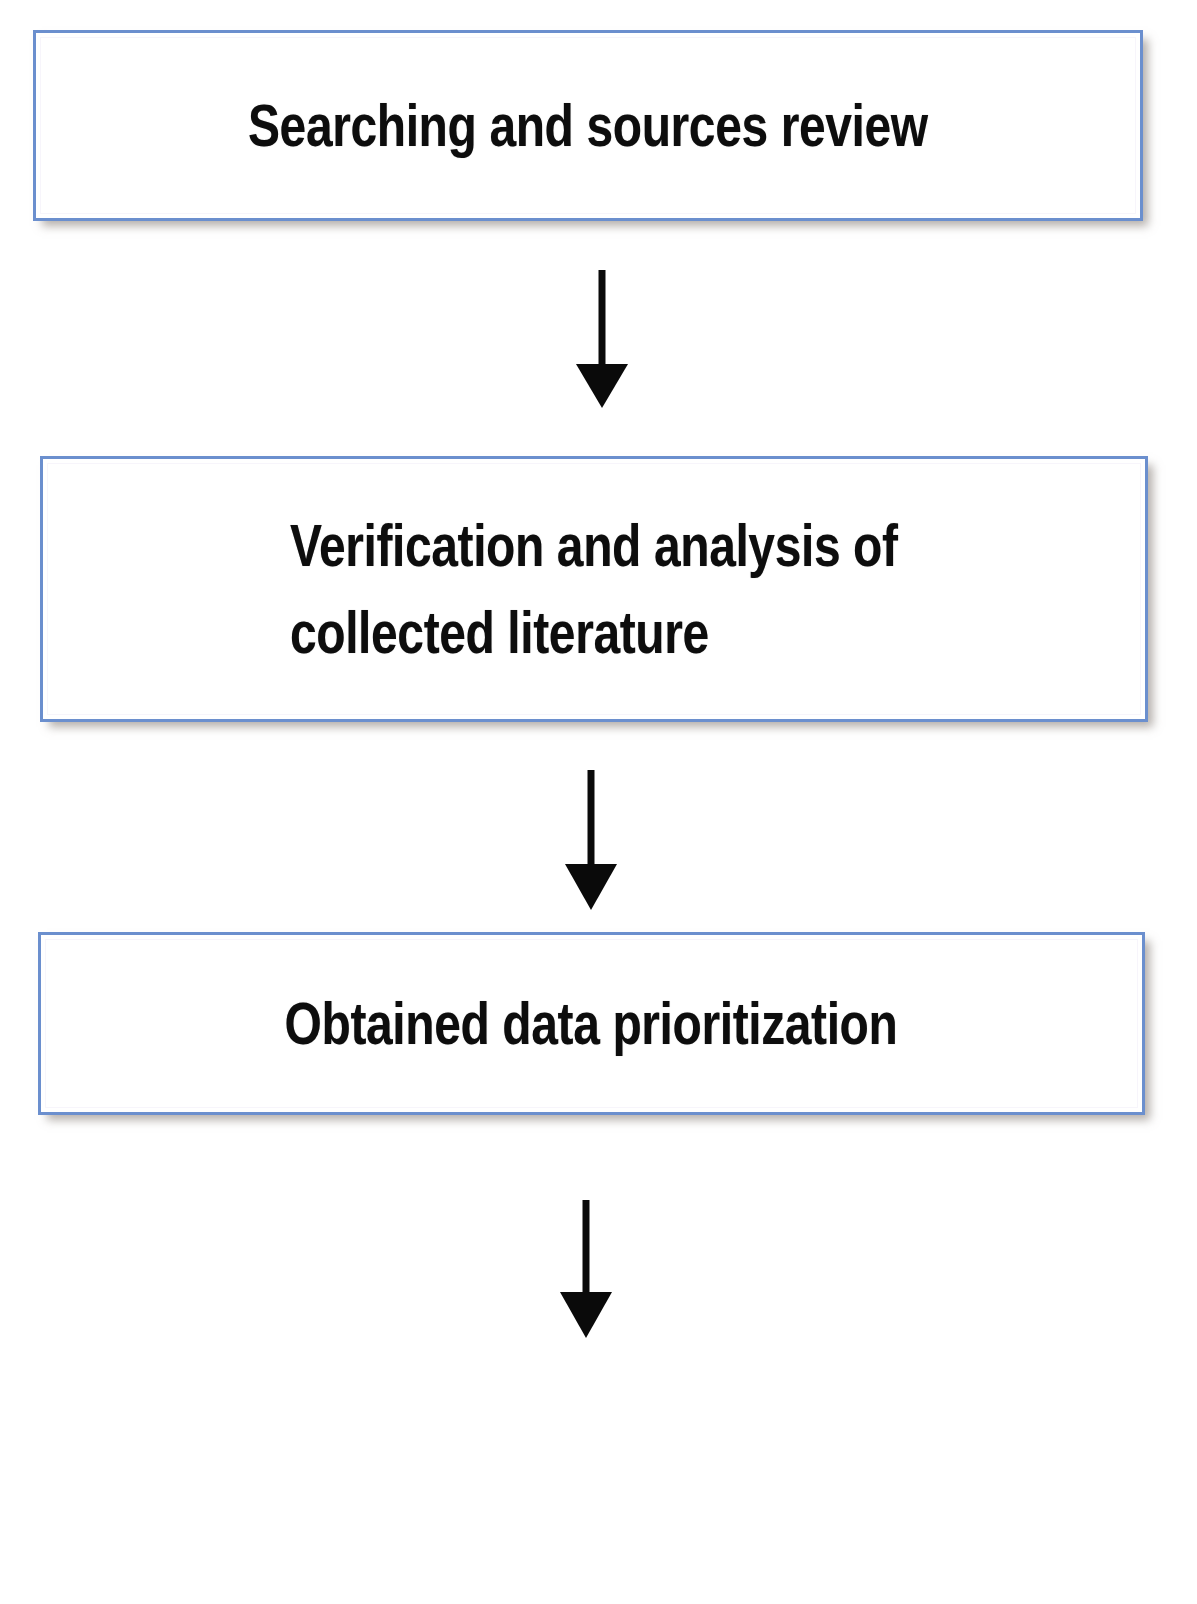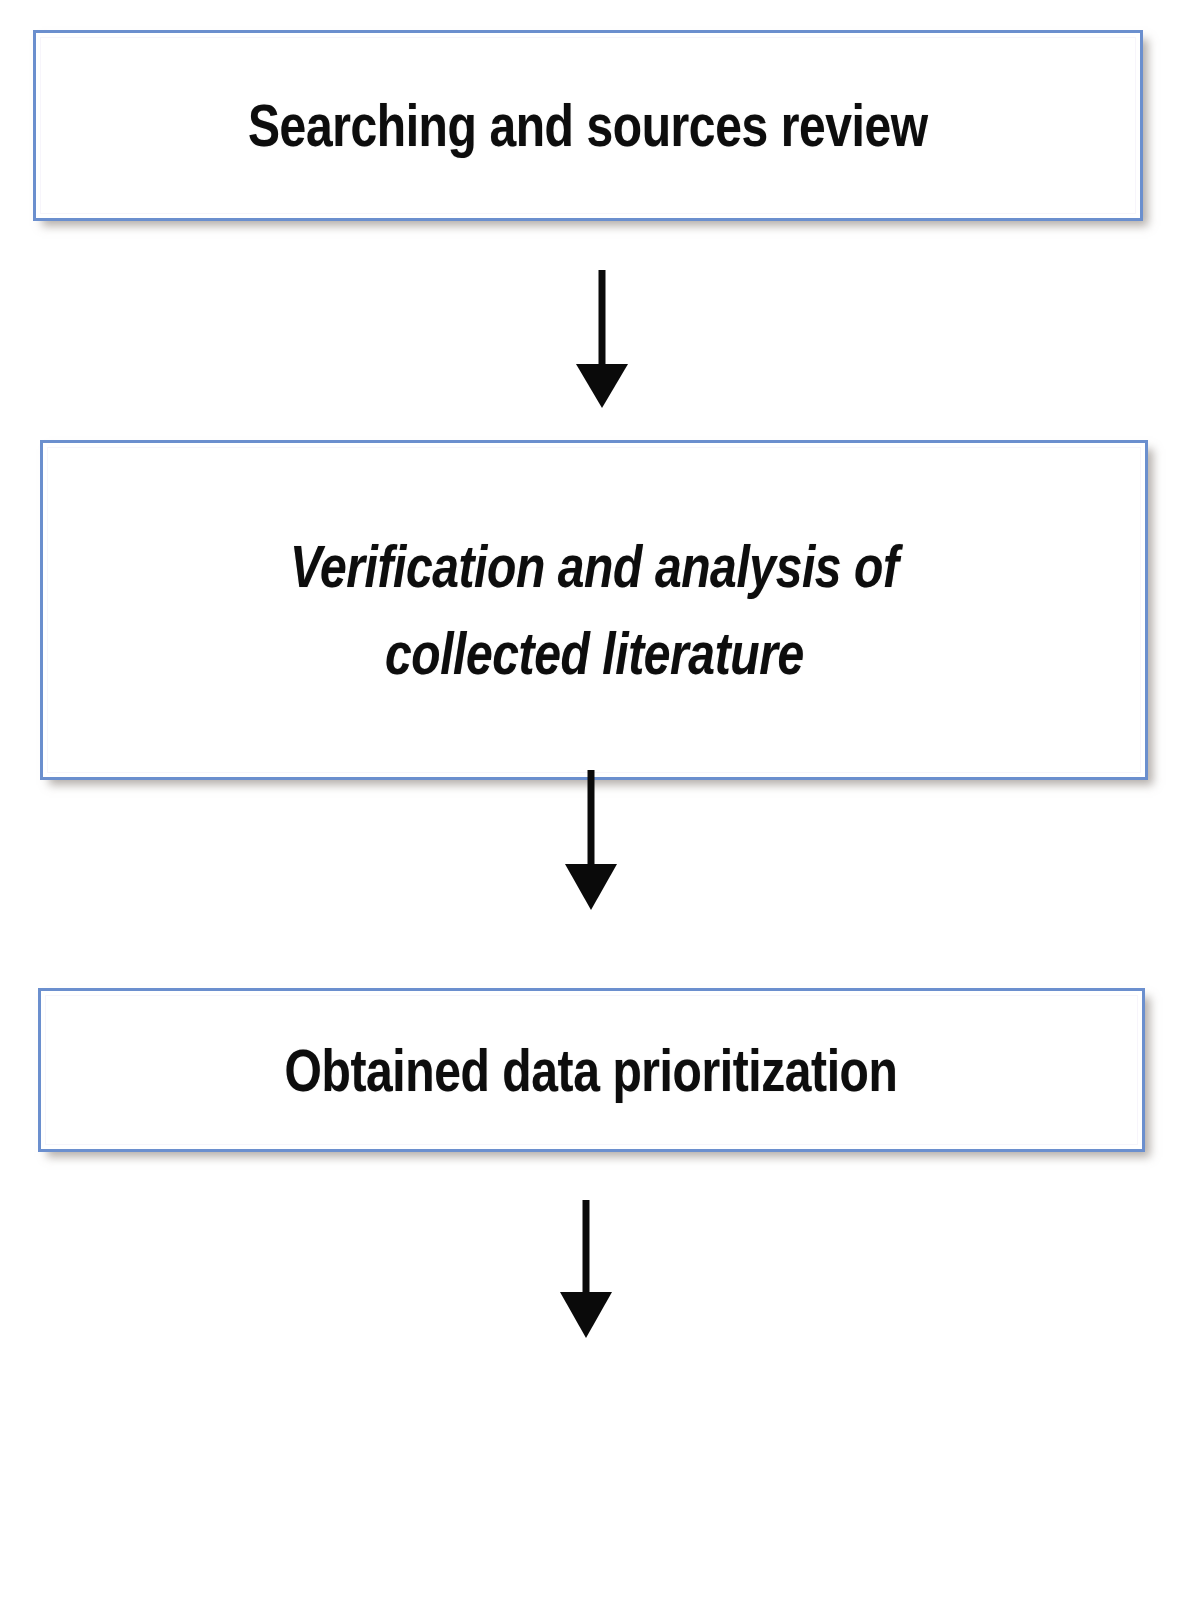--- a/index.html
+++ b/index.html
@@ -22,21 +22,20 @@
   
   .flow-box {
     position: absolute;
     box-sizing: border-box;
     background: #ffffff;
     border: 3px solid #6B8FCE;
     box-shadow: 7px 7px 9px -2px rgba(120,112,104,0.55);
     display: flex;
     align-items: center;
     justify-content: center;
-    text-align: center;
   }
   .flow-box .inner-rule {
     position: absolute;
     left: 4px; right: 4px; top: 4px; bottom: 4px;
     border: 1px solid #f7f5fb;
     pointer-events: none;
   }
   .flow-box-label {
     position: relative;
     z-index: 2;
@@ -47,22 +46,22 @@
     line-height: 1.45;
     letter-spacing: -0.5px;
     transform: scaleX(0.80);
     transform-origin: center center;
     white-space: pre-line;
     text-shadow: 0 0 1px rgba(0,0,0,0.35);
   }
 
   
   #box-1 { left: 33px;  top: 30px;   width: 1110px; height: 191px; }
-  #box-2 { left: 40px;  top: 440px;  width: 1108px; height: 340px; font-style: italic; }
-  #box-3 { left: 38px;  top: 988px;  width: 1107px; height: 164px; }
+  #box-2 { left: 40px;  top: 456px;  width: 1108px; height: 266px; }
+  #box-3 { left: 38px;  top: 932px;  width: 1107px; height: 183px; }
   #box-4 { left: 42px;  top: 1376px; width: 1108px; height: 195px; }
 
   
   .flow-arrow {
     position: absolute;
   }
   .flow-arrow svg { display: block; }
 
   #arrow-1 { left: 567px; top: 268px;  }
   #arrow-2 { left: 556px; top: 768px;  }

